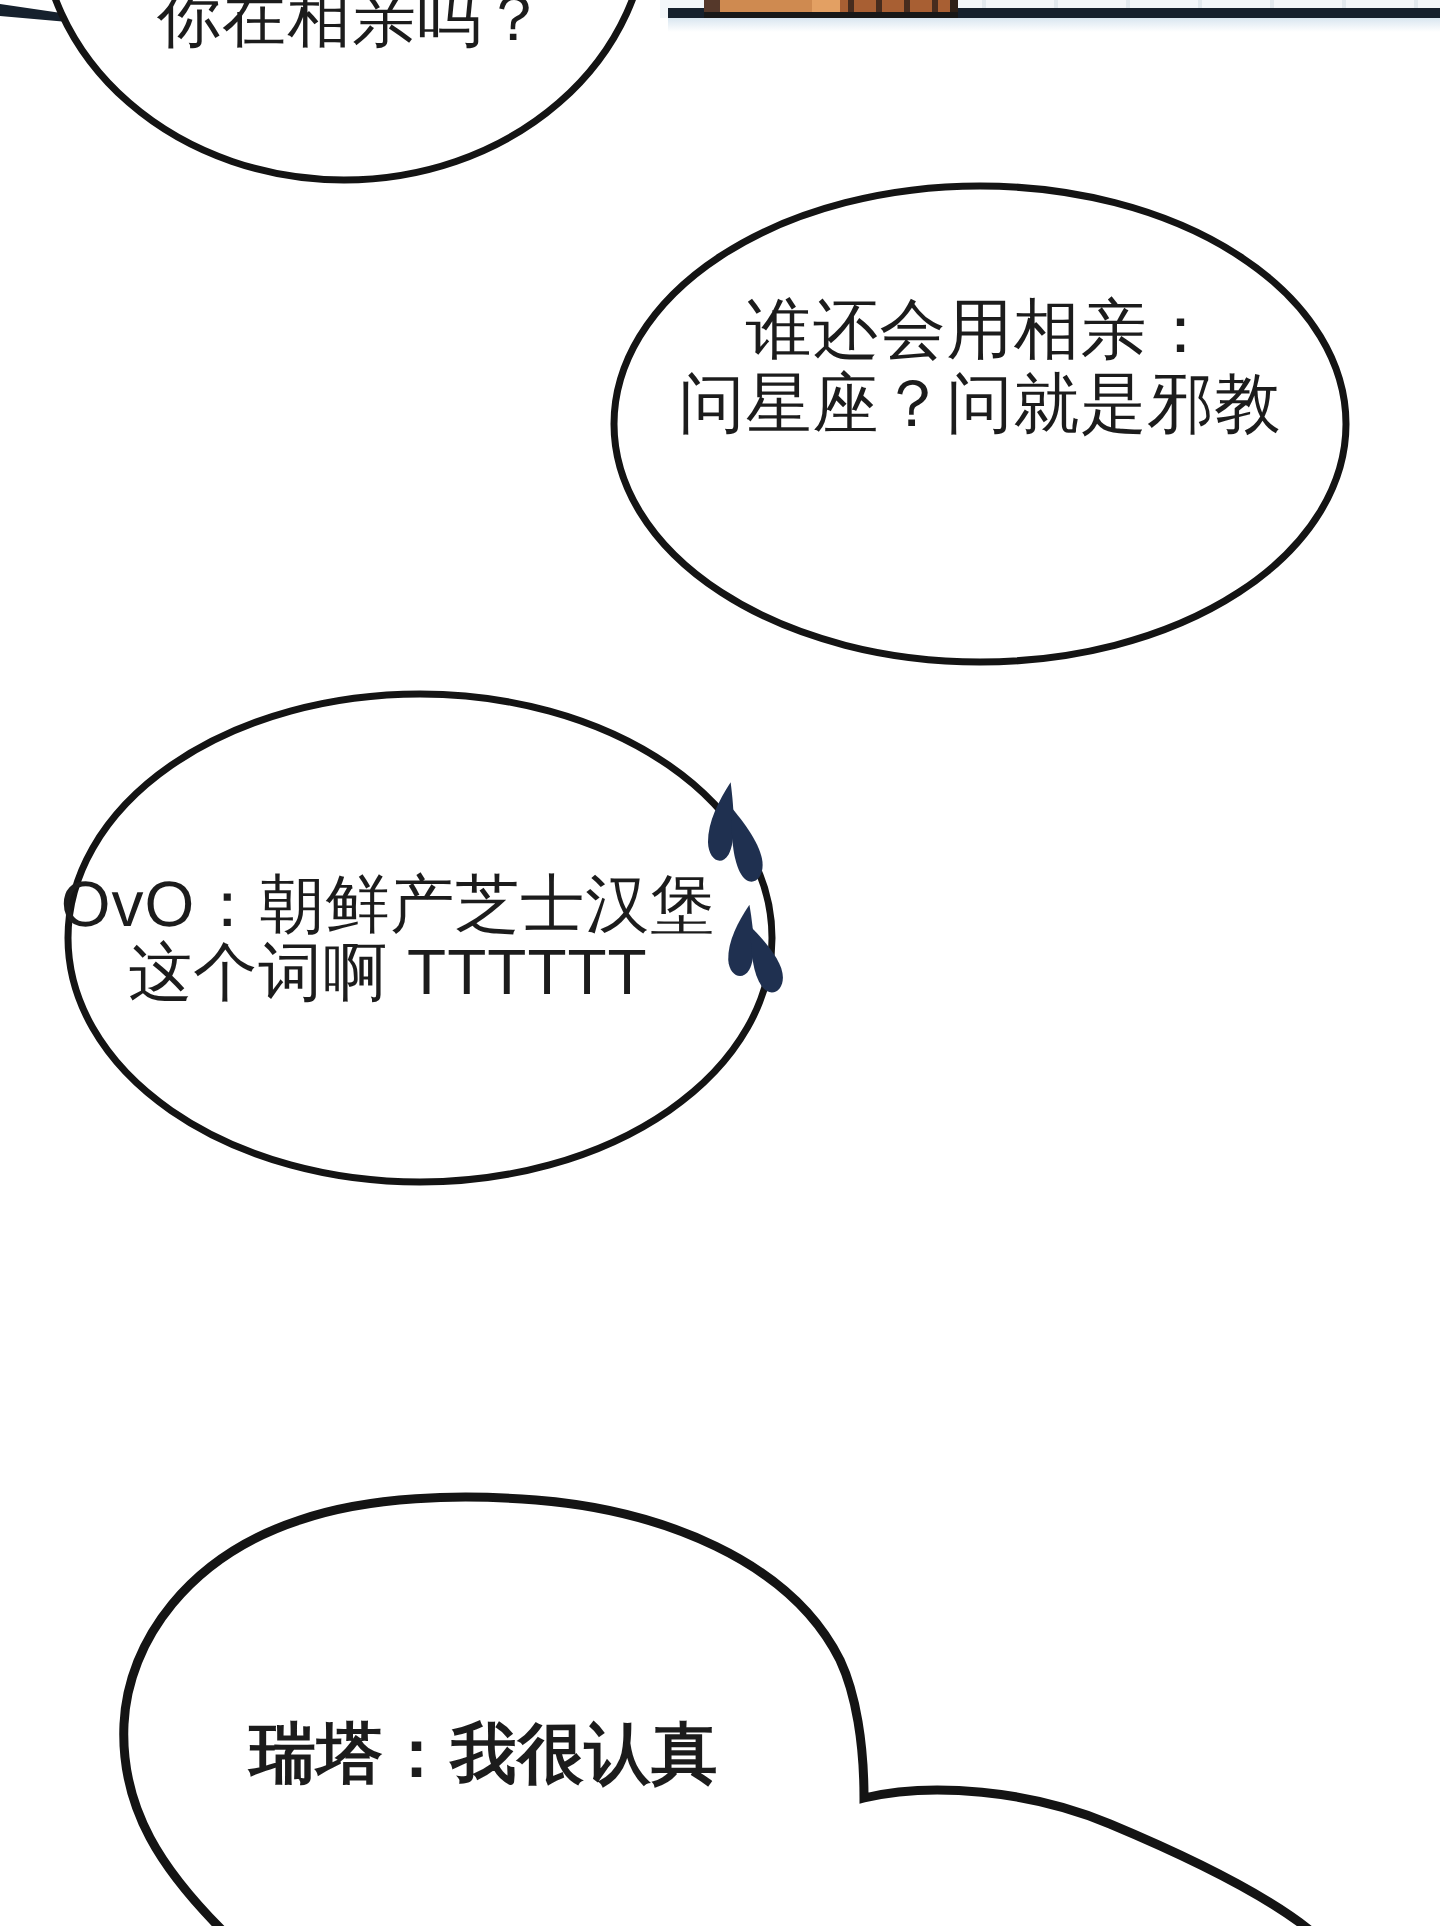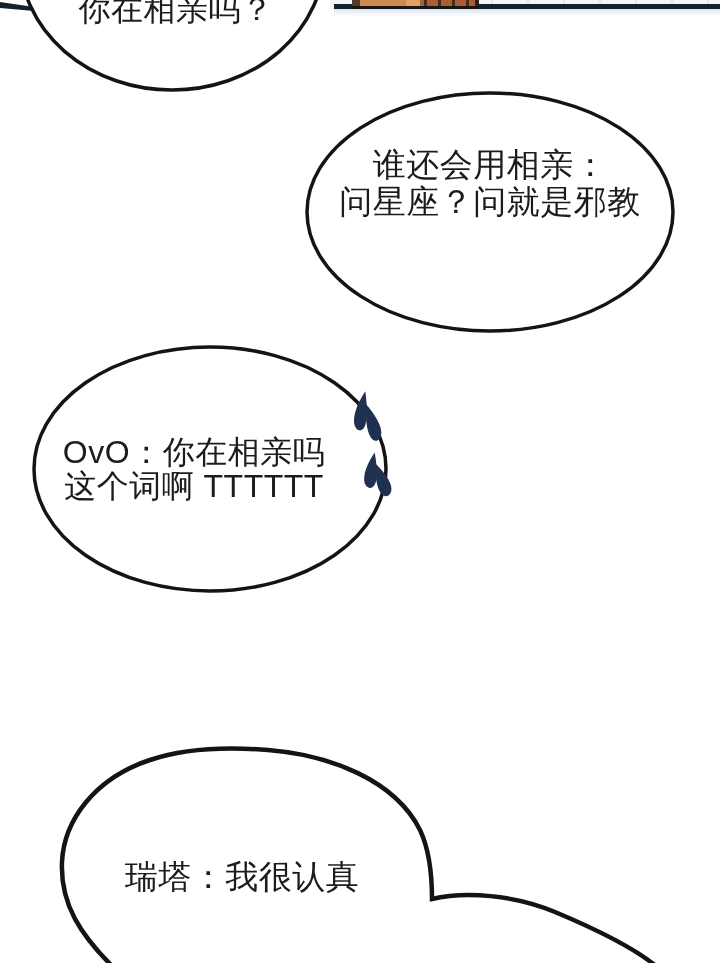--- a/index.html
+++ b/index.html
@@ -18,21 +18,21 @@
     text-align: center;
     color: #1c1c1c;
     letter-spacing: 0.5px;
     font-weight: 400;
     white-space: nowrap;
   }
   .bubble-text .line { display: block; }
   .txt-top    { left: 26px;  top: -9px;  width: 300px; font-size: 32px; line-height: 37px; }
   .txt-mid    { left: 310px; top: 146px; width: 360px; font-size: 33px; line-height: 37px; }
   .txt-ovo    { left: 12px;  top: 435px; width: 364px; font-size: 32px; line-height: 34px; }
-  .txt-rita   { left: 62px;  top: 858px; width: 360px; font-size: 33px; line-height: 37px; }
+  .txt-rita   { left: 62px;  top: 858px; width: 360px; font-size: 33px; line-height: 37px; font-weight: bold; }
 
   .bubble-outline { fill: #ffffff; stroke: #141414; }
   .grid-line { stroke: #e2e9ee; stroke-width: 2; }
 </style>
 </head>
 <body>
 
 <div class="page">
 
   <svg class="artwork" width="720" height="963" viewBox="0 0 720 963">
@@ -104,21 +104,21 @@
   <div class="bubble-text txt-top">
     <span class="line">你在相亲吗？</span>
   </div>
 
   <div class="bubble-text txt-mid">
     <span class="line">谁还会用相亲：</span>
     <span class="line">问星座？问就是邪教</span>
   </div>
 
   <div class="bubble-text txt-ovo">
-    <span class="line">OvO：你在相亲吗</span>
+    <span class="line">OvO：朝鲜产芝士汉堡</span>
     <span class="line">这个词啊 TTTTTT</span>
   </div>
 
   <div class="bubble-text txt-rita">
     <span class="line">瑞塔：我很认真</span>
   </div>
 
 </div>
 
 </body></html>

